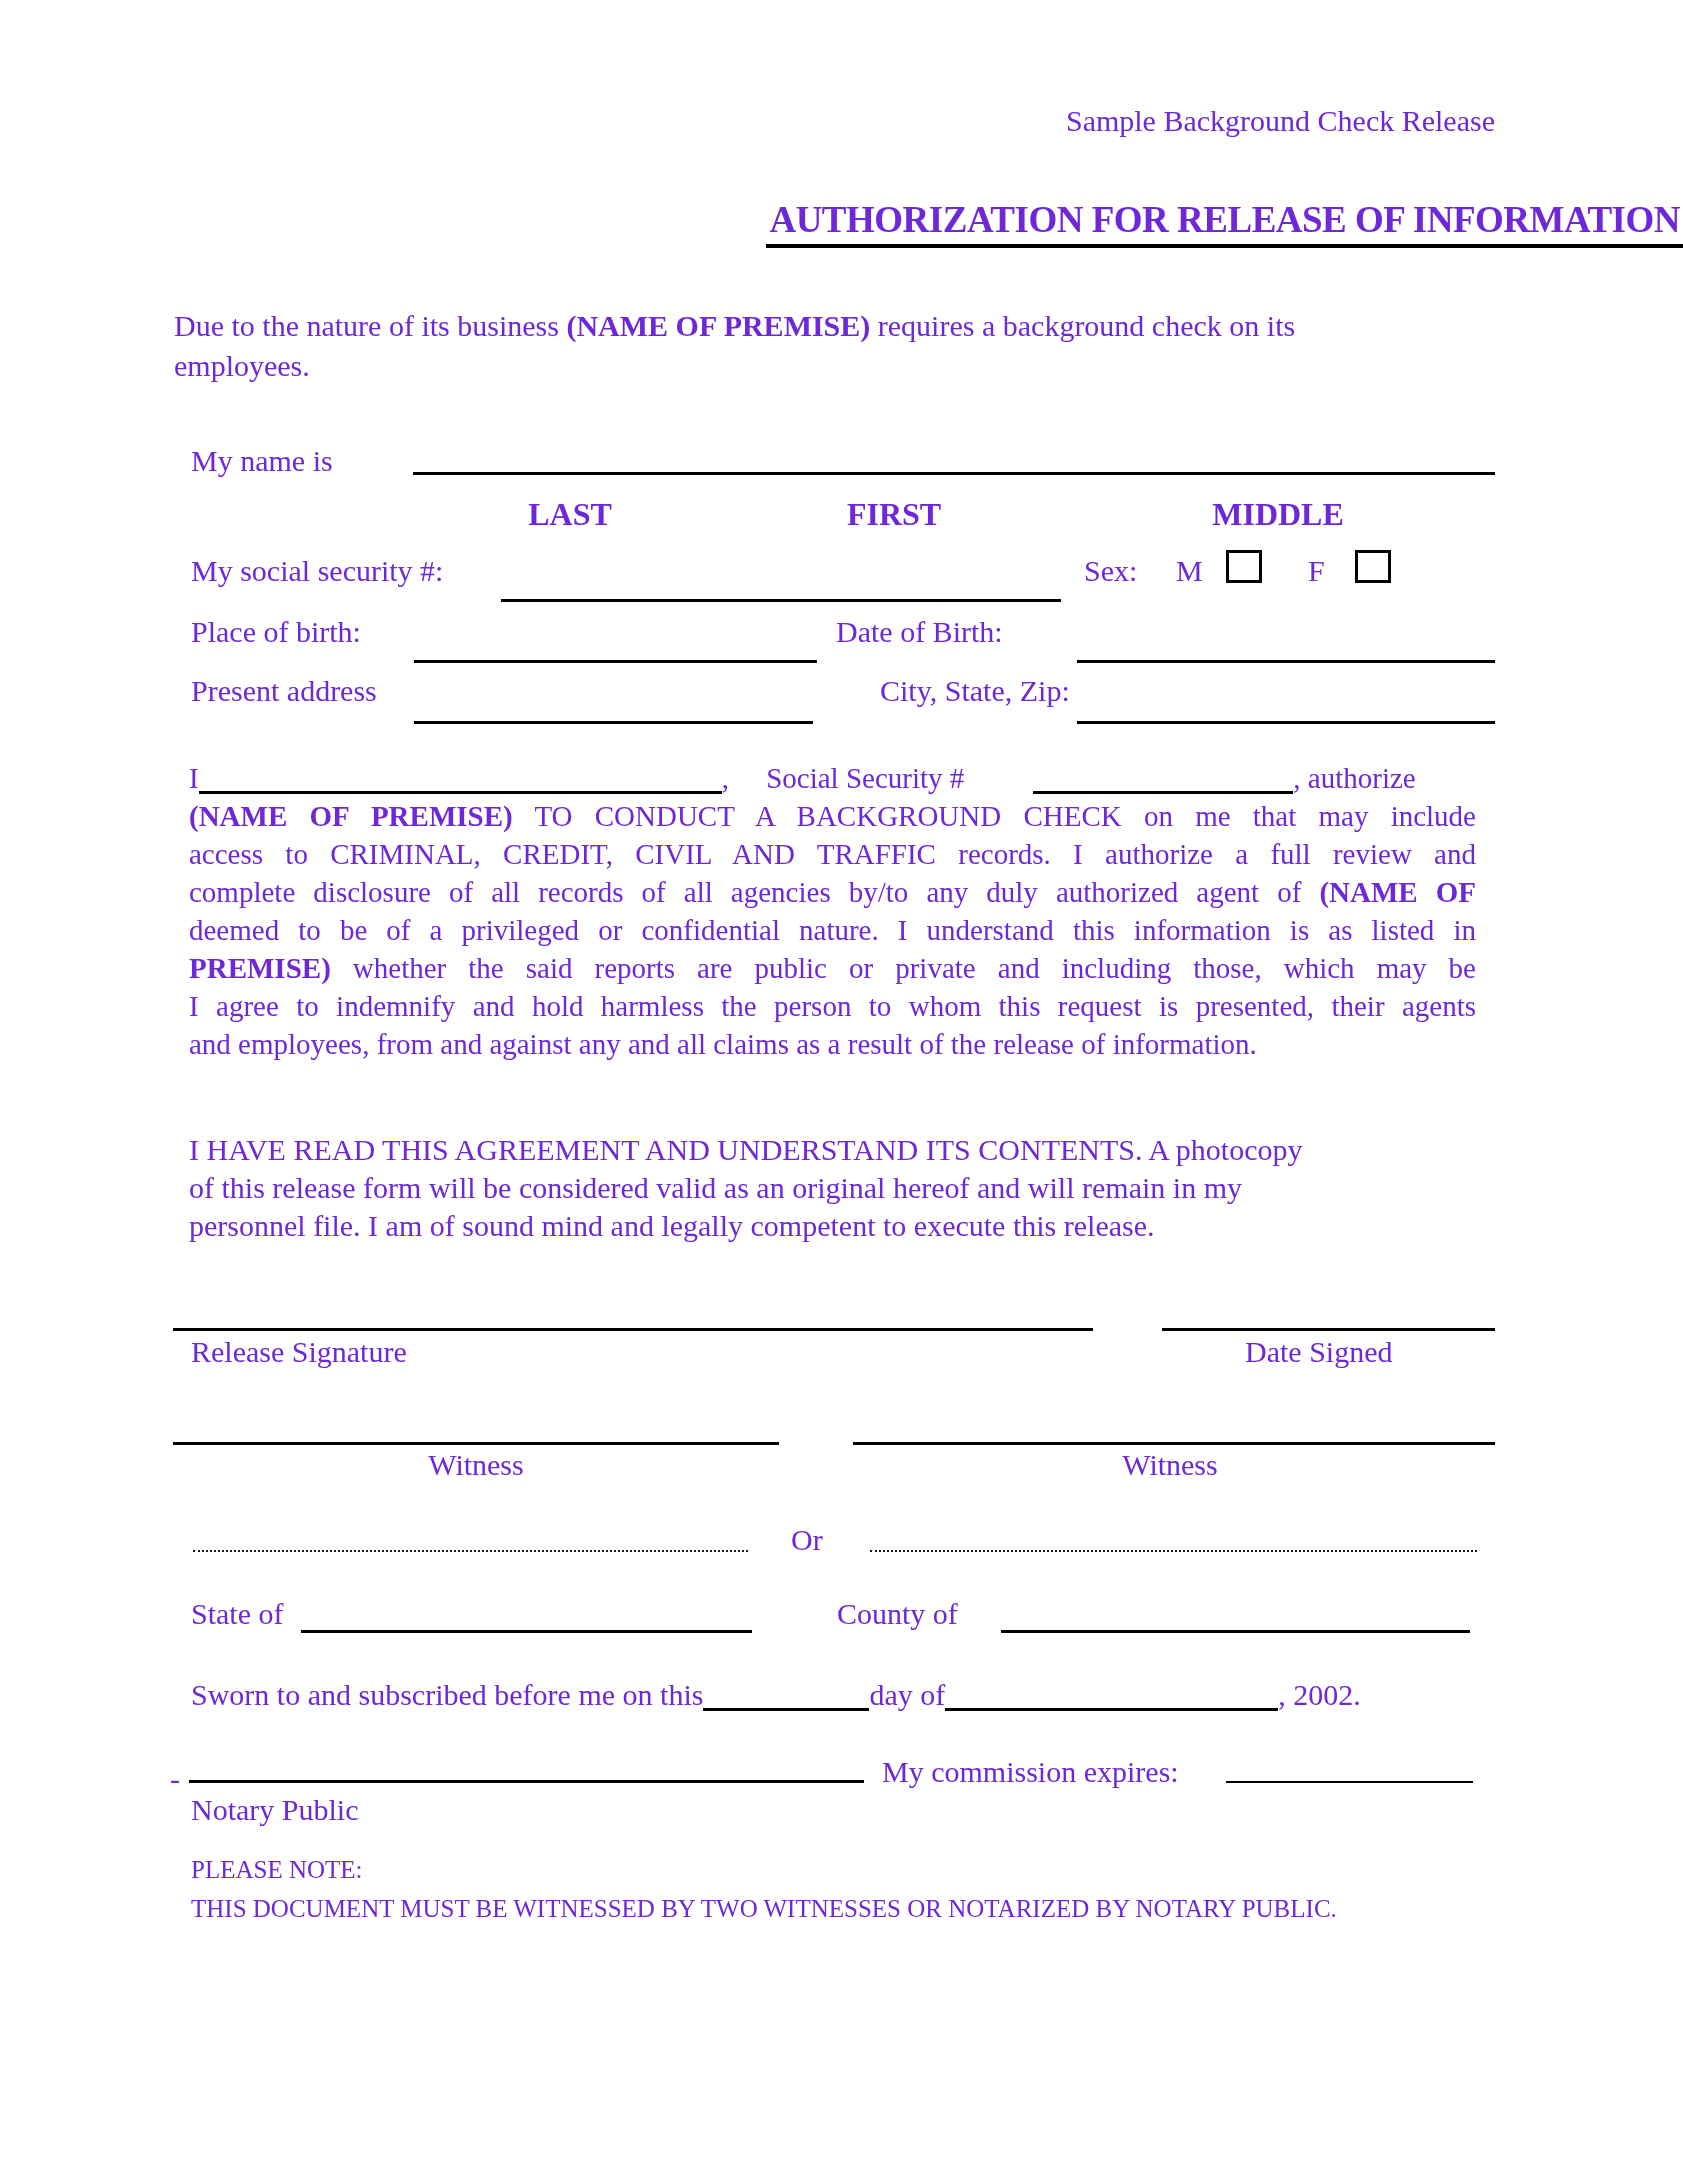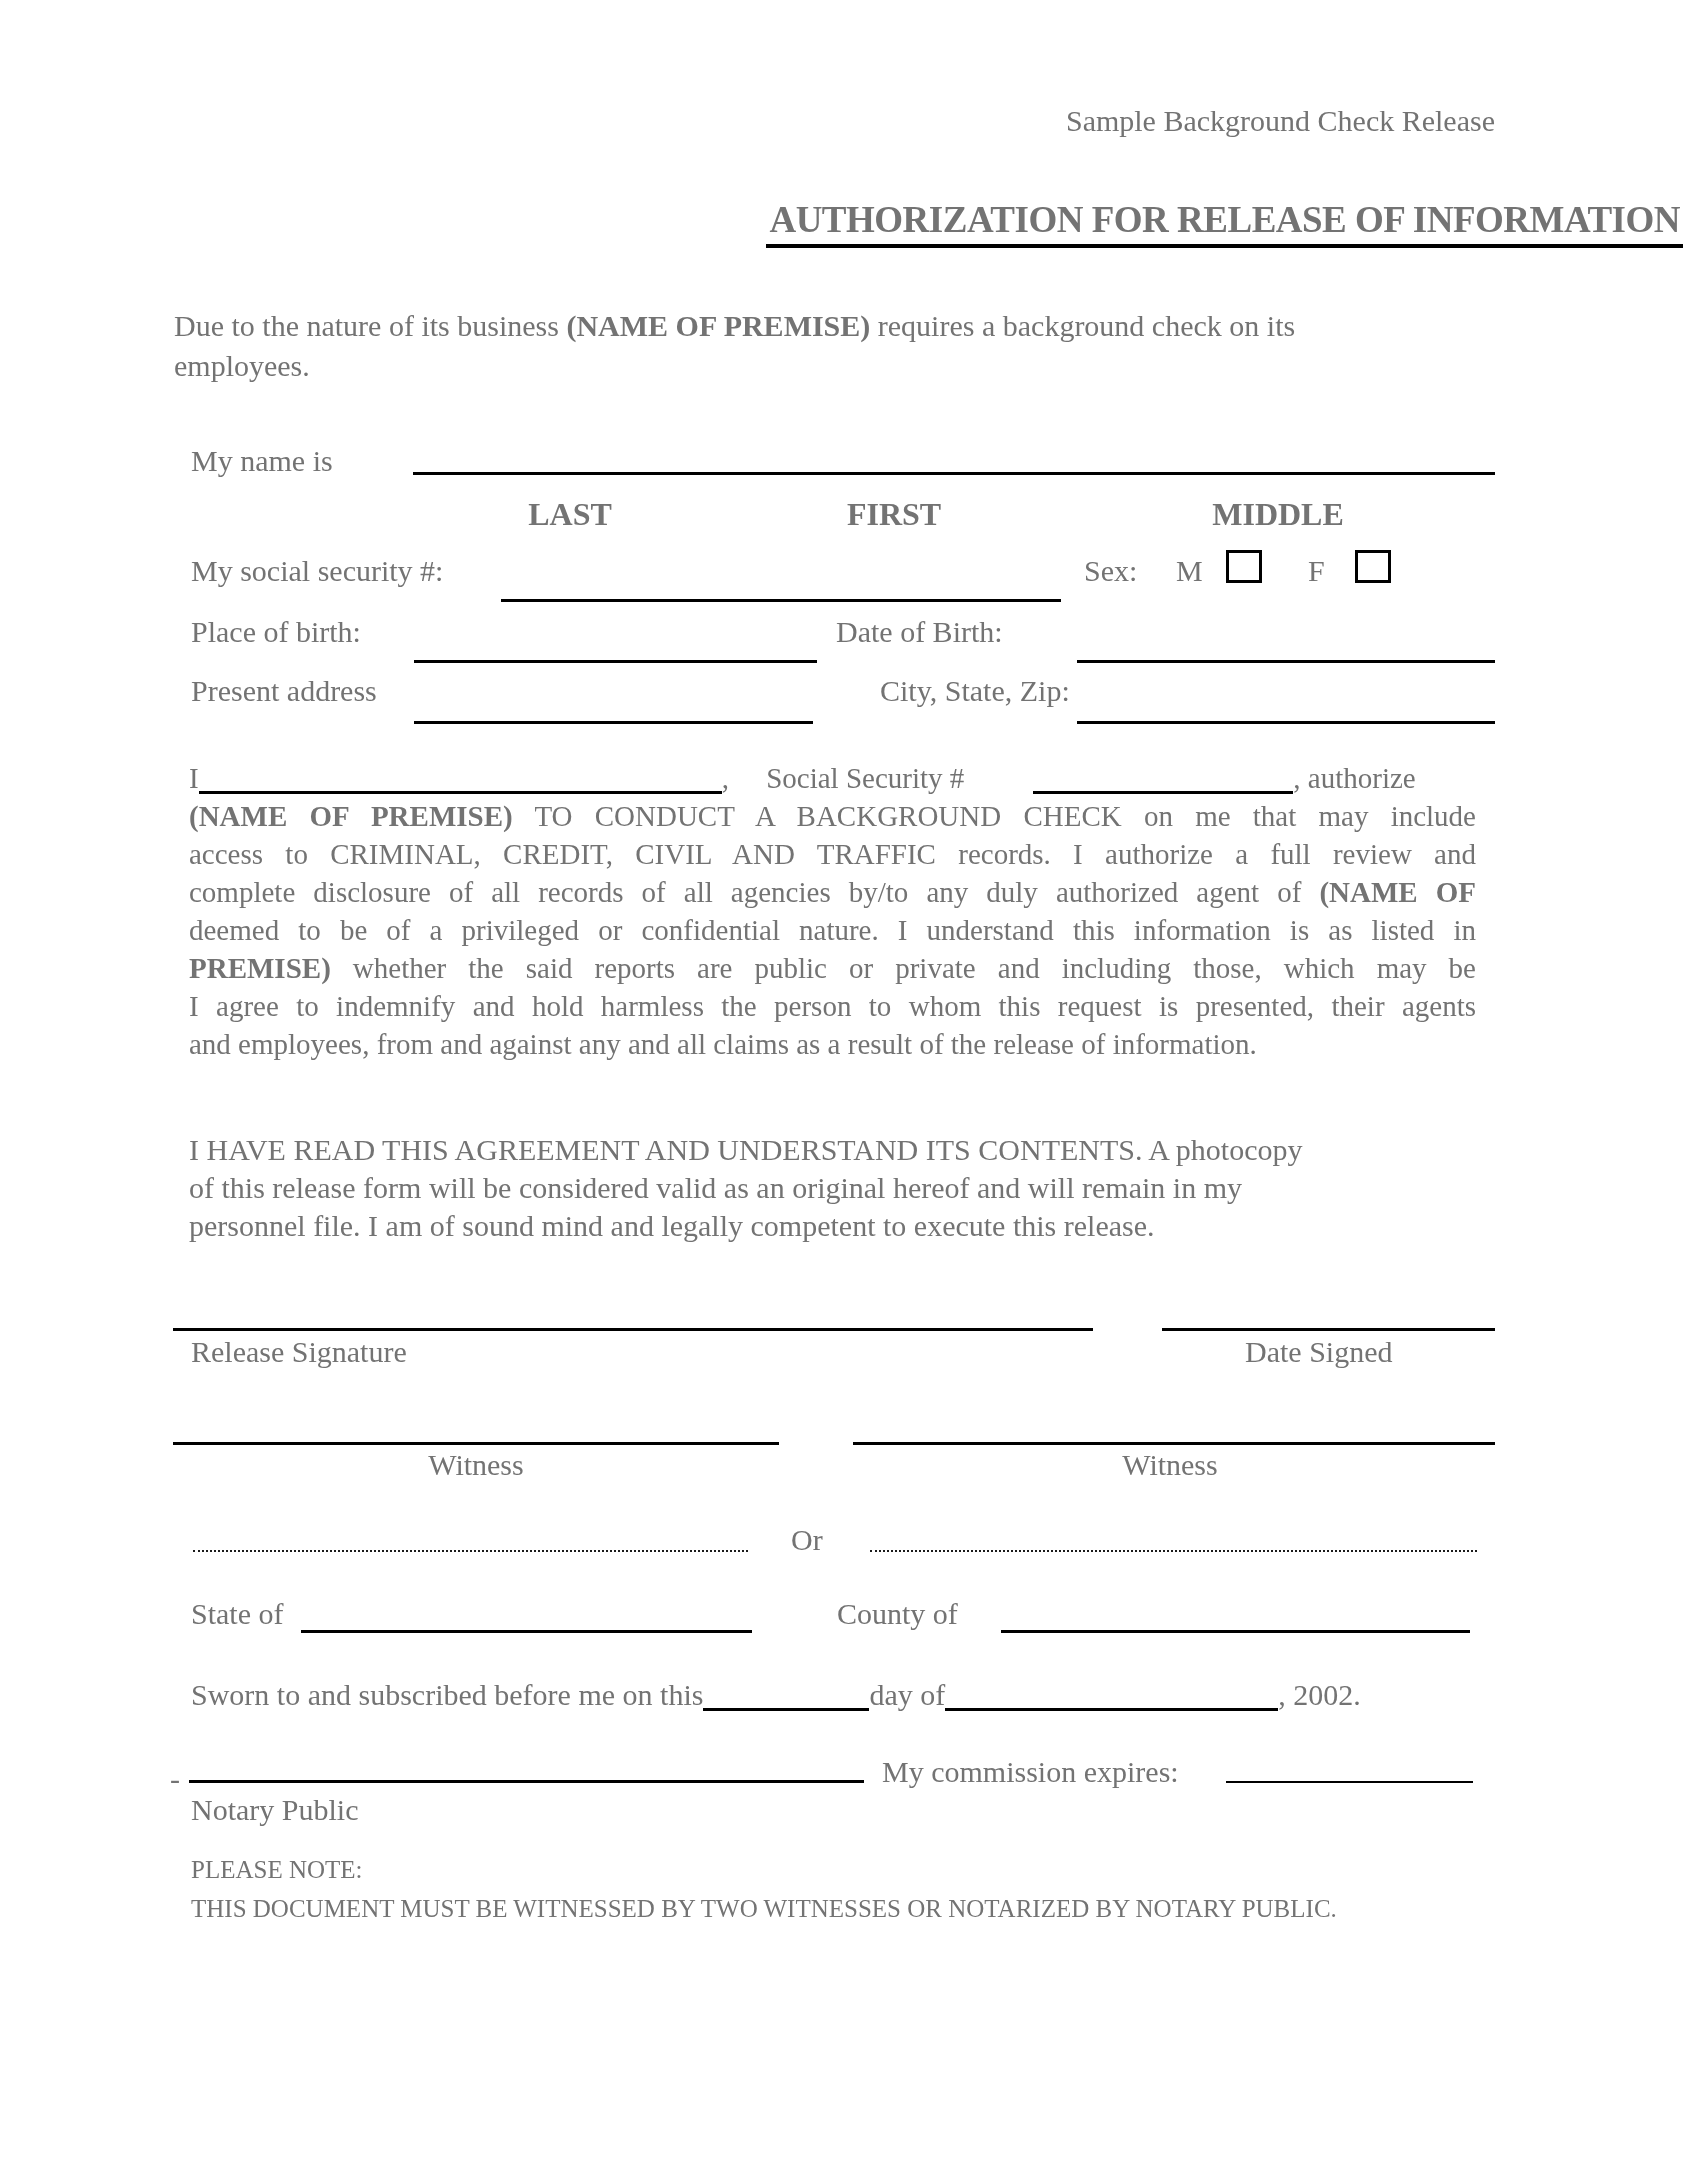--- a/index.html
+++ b/index.html
@@ -1,18 +1,18 @@
 <!DOCTYPE html>
 <html><head>
 <meta charset="utf-8">
 <style>
   html,body { margin:0; padding:0; background:#ffffff; }
   .page {
     position:relative; width:1683px; height:2178px; background:#ffffff;
-    font-family:"Liberation Serif","DejaVu Serif",serif; color:#737373;
+    font-family:"Liberation Serif","DejaVu Serif",serif; color:#6d28d9;
     overflow:hidden;
   }
   .abs { position:absolute; }
   .t { font-size:30px; line-height:1.15; white-space:nowrap; }
   .b { font-weight:bold; }
   .small-bold { font-size:25px; font-weight:normal; line-height:1.1; white-space:nowrap; }
   .col-label { font-size:32px; font-weight:bold; line-height:1.1; white-space:nowrap; }
   .cx { transform:translateX(-50%); }
   .line { position:absolute; height:0; border-top:3px solid #000; }
   .dotted { position:absolute; height:0; border-top:2px dotted #1a1a1a; }

